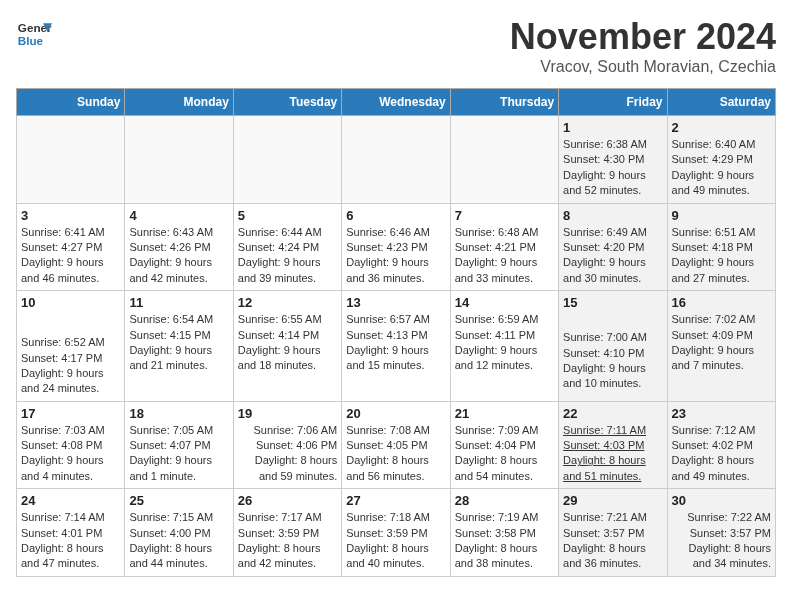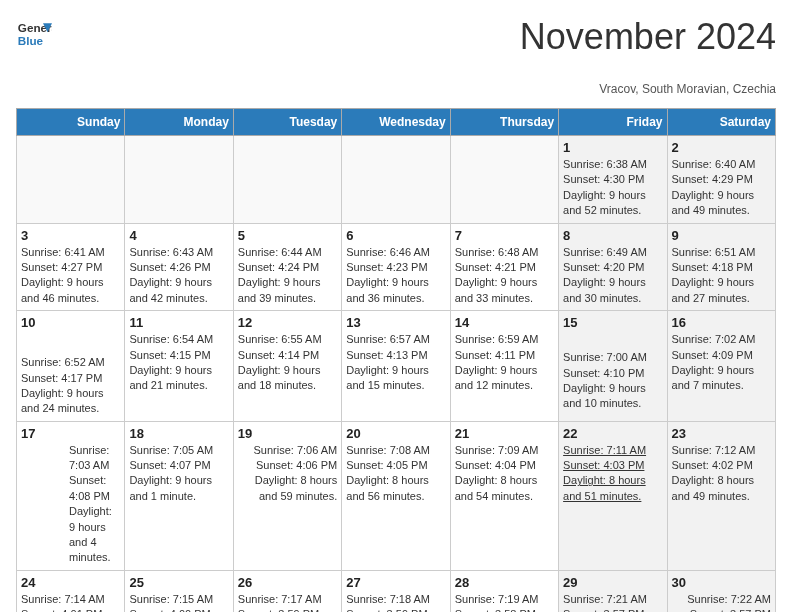--- a/index.html
+++ b/index.html
@@ -23,27 +23,26 @@
     }
     .logo-icon {
       width: 36px;
       height: 36px;
     }
     .title-area {
       text-align: right;
     }
     .month-title {
       font-size: 36px;
-      font-weight: normal;
+      font-weight: bold;
       color: #333;
     }
     .location-title {
-      font-size: 12px;
+      font-size: 16px;
       color: #555;
-      margin-top: 24px;
     }
     table {
       width: 100%;
       border-collapse: collapse;
       table-layout: fixed;
     }
     th {
       background-color: #2b7bba;
       color: white;
       font-size: 12px;
@@ -227,21 +226,21 @@
           <span class="day-num">16</span>
           <div class="day-info" style="white-space: pre-line;">Sunrise: 7:02 AM
 Sunset: 4:09 PM
 Daylight: 9 hours
 and 7 minutes.</div>
         </td>
       </tr>
       <tr>
         <td>
           <span class="day-num">17</span>
-          <div class="day-info" style="white-space: pre-line; margin-left: 48px;">Sunrise: 7:03 AM
+          <div class="day-info" style="white-space: pre-line;">Sunrise: 7:03 AM
 Sunset: 4:08 PM
 Daylight: 9 hours
 and 4 minutes.</div>
         </td>
         <td>
           <span class="day-num">18</span>
           <div class="day-info" style="white-space: pre-line;">Sunrise: 7:05 AM
 Sunset: 4:07 PM
 Daylight: 9 hours
 and 1 minute.</div>

